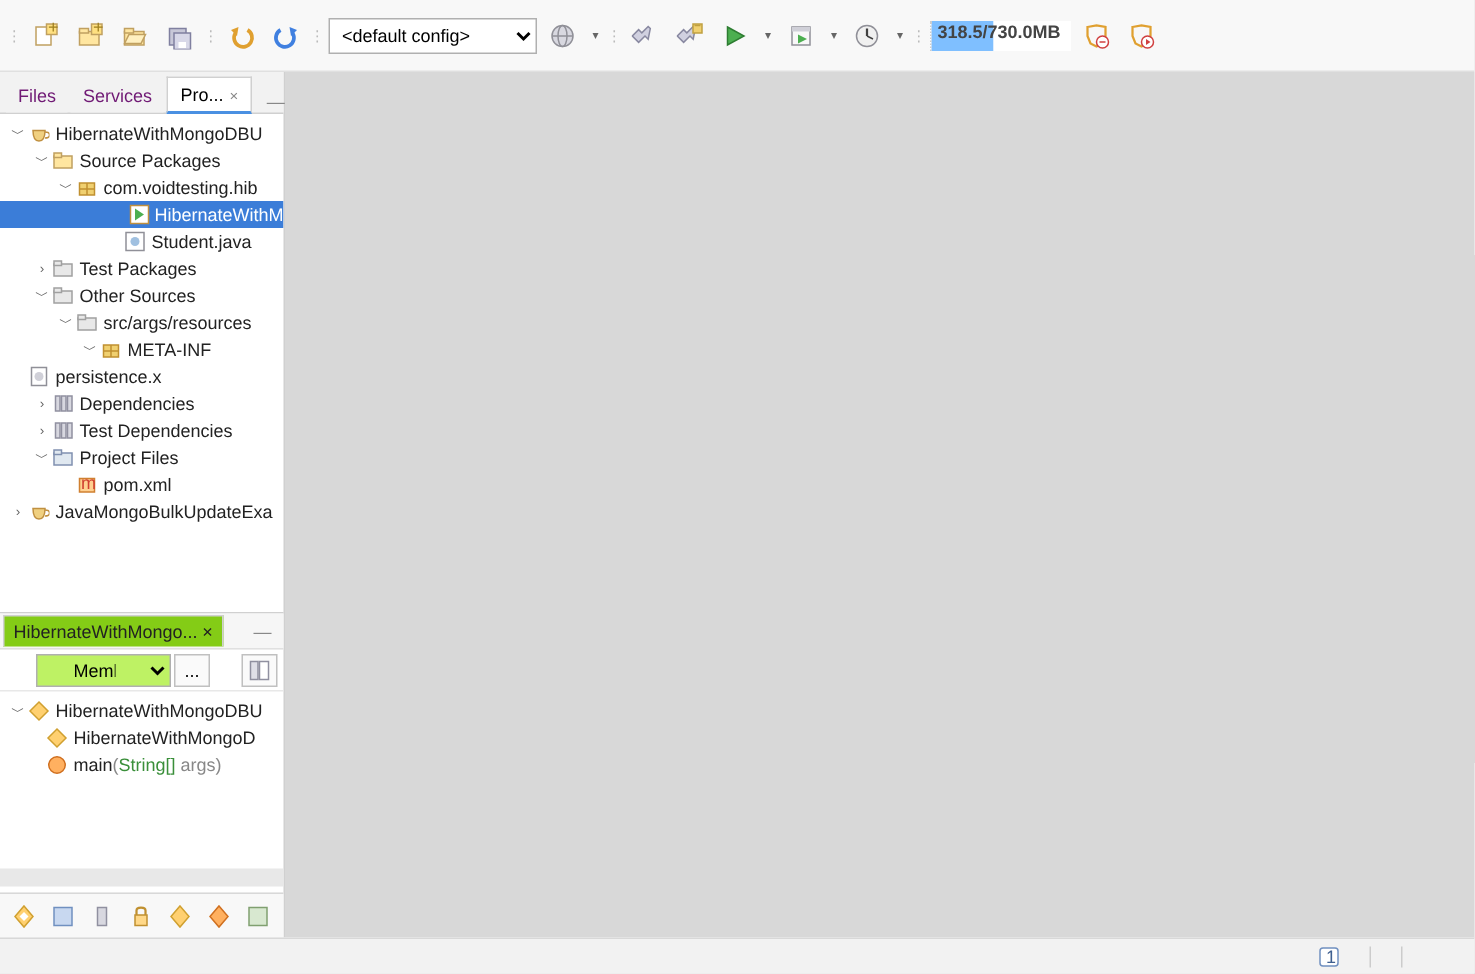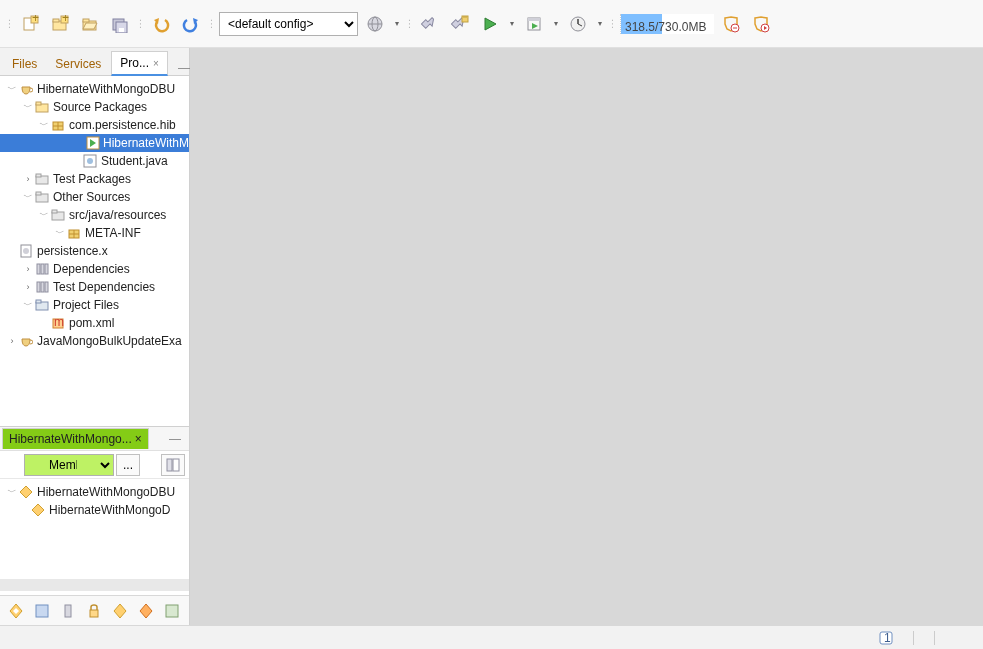--- a/index.html
+++ b/index.html
@@ -2,25 +2,25 @@
 <html><head>
 <meta charset="utf-8">
 <style>
 * { box-sizing: border-box; margin: 0; padding: 0; font-family: "Segoe UI", Tahoma, sans-serif; font-size: 12px; }
 body { background: #fff; color: #222; }
 .app { display: flex; flex-direction: column; width: 983px; height: 649px; }
 .toolbar-top { height: 48px; background: #f8f8f8; border-bottom: 1px solid #e0e0e0; display: flex; align-items: center; padding: 0 6px; gap: 4px; }
 .tb-sep { width: 3px; height: 30px; display: flex; align-items: center; justify-content: center; color: #bbb; font-size: 10px; margin: 0 2px; }
 .tb-btn { width: 26px; height: 26px; display: flex; align-items: center; justify-content: center; cursor: pointer; border-radius: 2px; }
 .config-select { height: 24px; width: 139px; border: 1px solid #b0b0b0; background: #fff; padding: 0 4px; font-size: 12px; }
-.mem-bar { height: 20px; width: 94px; font-size: 11px; display: flex; align-items: flex-end; padding: 0 4px; color: #444; position: relative; background: linear-gradient(to right,#7fbfff 0%,#7fbfff 44%,#fff 44%,#fff 100%); border-left:1px dotted #ccc;}
+.mem-bar { height: 20px; width: 94px; font-size: 11px; display: flex; align-items: flex-start; padding: 0 4px; color: #444; position: relative; background: linear-gradient(to right,#7fbfff 0%,#7fbfff 44%,#fff 44%,#fff 100%); border-left:1px dotted #ccc;font-weight:bold;}
 .split { display: flex; flex: 1; }
 .sidebar { width: 190px; border-right: 1px solid #d0d0d0; background: #fff; display: flex; flex-direction: column; }
 .tabs { height: 28px; background: #f2f2f2; display: flex; align-items: flex-end; border-bottom: 1px solid #d0d0d0; padding-left: 4px; gap: 2px; }
-.tab { padding: 4px 8px; font-size: 12px; background: #f2f2f2; cursor: pointer; color: #a16207; }
+.tab { padding: 4px 8px; font-size: 12px; background: #f2f2f2; cursor: pointer; color: #701a75; }
 .tab.active { background: #fff; border: 1px solid #d0d0d0; border-bottom: 2px solid #4a90e2; color: #000; position: relative; top: 1px; }
 .tab .close-x { margin-left: 4px; font-size: 10px; color: #888; }
 .tab-min { margin-left: auto; padding: 0 8px; color: #888; cursor: pointer; }
 .tree { flex: 1; overflow: hidden; padding: 4px 0; }
 .row { display: flex; align-items: center; height: 18px; padding-left: 6px; white-space: nowrap; cursor: pointer; }
 .caret { width: 12px; height: 12px; display: flex; align-items: center; justify-content: center; font-size: 9px; color: #666; }
 .caret.blank { visibility: hidden; }
 .r-icon { width: 16px; height: 16px; display: flex; align-items: center; justify-content: center; margin-right: 3px; }
 .row.selected { background: #3b7dd8; color: #fff; }
 .row.selected .r-icon svg * {  }
@@ -190,21 +190,21 @@
         </div>
         <div class="row" style="padding-left:38px">
           <span class="caret">﹀</span>
           <span class="r-icon">
               <svg width="14" height="14">
                 <rect x="2" y="4" width="10" height="8" fill="#f0d070" stroke="#c09030"></rect>
                 <line x1="2" y1="8" x2="12" y2="8" stroke="#c09030"></line>
                 <line x1="7" y1="4" x2="7" y2="12" stroke="#c09030"></line>
               </svg>
             </span>
-          <span>com.persistence.hib</span>
+          <span>com.voidtesting.hib</span>
         </div>
         <div class="row selected" style="padding-left:80px">
           <span class="caret blank">·</span>
           <span class="r-icon">
               <svg width="14" height="14">
                 <rect x="1" y="1" width="12" height="12" fill="#fff" stroke="#c09040"></rect>
                 <path d="M4 11 L10 7 L4 3 Z" fill="#4caf50"></path>
               </svg>
             </span>
           <span>HibernateWithM</span>
@@ -240,21 +240,21 @@
           <span>Other Sources</span>
         </div>
         <div class="row" style="padding-left:38px">
           <span class="caret">﹀</span>
           <span class="r-icon">
               <svg width="14" height="14">
                 <rect x="1" y="4" width="12" height="8" fill="#e8e8e8" stroke="#a0a0a0"></rect>
                 <rect x="1" y="2" width="5" height="3" fill="#e8e8e8" stroke="#a0a0a0"></rect>
               </svg>
             </span>
-          <span>src/java/resources</span>
+          <span>src/args/resources</span>
         </div>
         <div class="row" style="padding-left:54px">
           <span class="caret">﹀</span>
           <span class="r-icon">
               <svg width="14" height="14">
                 <rect x="2" y="4" width="10" height="8" fill="#f0d070" stroke="#c09030"></rect>
                 <line x1="2" y1="8" x2="12" y2="8" stroke="#c09030"></line>
                 <line x1="7" y1="4" x2="7" y2="12" stroke="#c09030"></line>
               </svg>
             </span>
@@ -350,20 +350,28 @@
             <span>HibernateWithMongoDBU</span>
           </div>
           <div class="row" style="padding-left:30px">
             <span class="r-icon">
                 <svg width="14" height="14">
                   <path d="M7 1 L13 7 L7 13 L1 7 Z" fill="#ffd070" stroke="#d0a030"></path>
                 </svg>
               </span>
             <span>HibernateWithMongoD</span>
           </div>
+          <div class="row" style="padding-left:30px">
+            <span class="r-icon">
+                <svg width="14" height="14">
+                  <circle cx="7" cy="7" r="5.5" fill="#ffb060" stroke="#d07020"></circle>
+                </svg>
+              </span>
+            <span><span>main</span><span class="method-params">(<span class="type">String[]</span><span> args)</span></span></span>
+          </div>
           <div class="spacer"></div>
         </div>
         <div class="bottom-icons">
           <div class="bt-btn">
               <svg width="16" height="16">
                 <path d="M8 1 L14 8 L8 15 L2 8 Z" fill="#ffd070" stroke="#d0a030"></path>
                 <path d="M8 5 L11 8 L8 11 L5 8 Z" fill="#fff"></path>
               </svg>
             </div>
           <div class="bt-btn">

